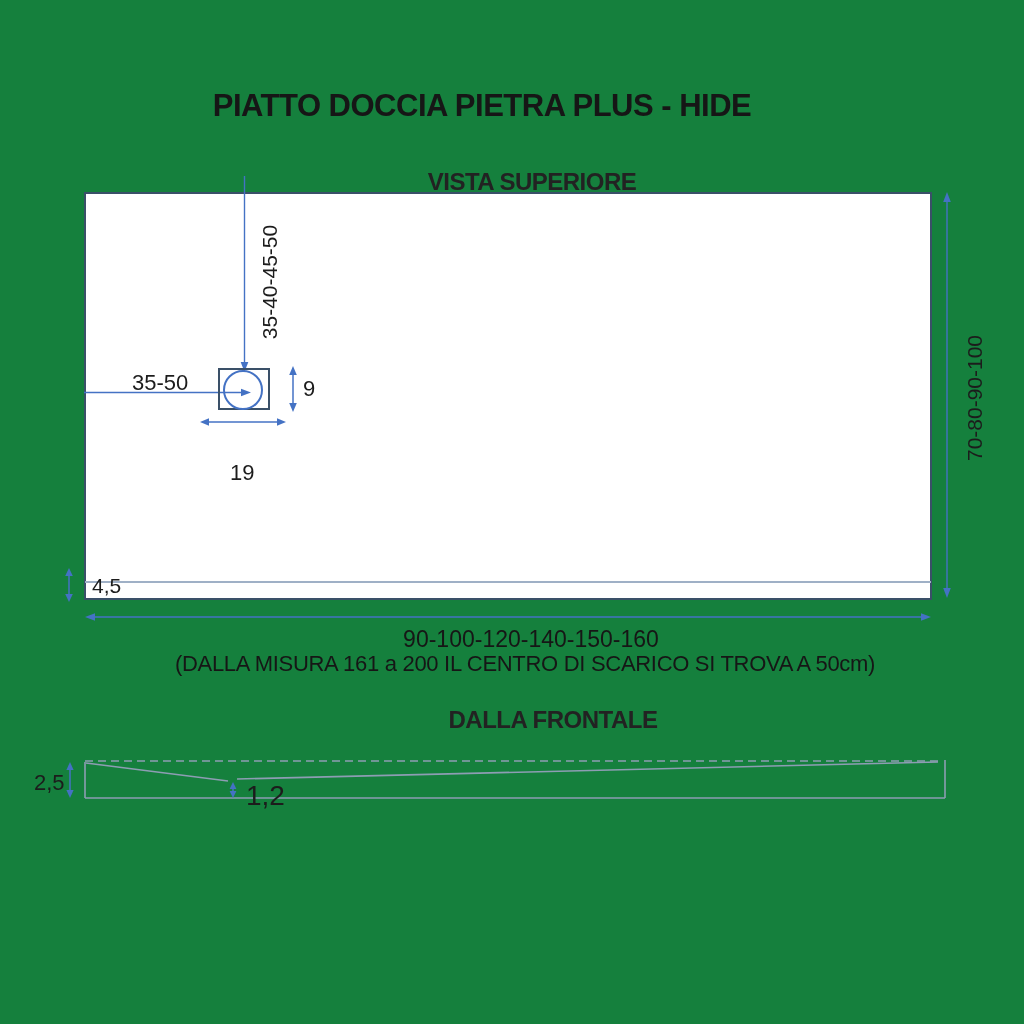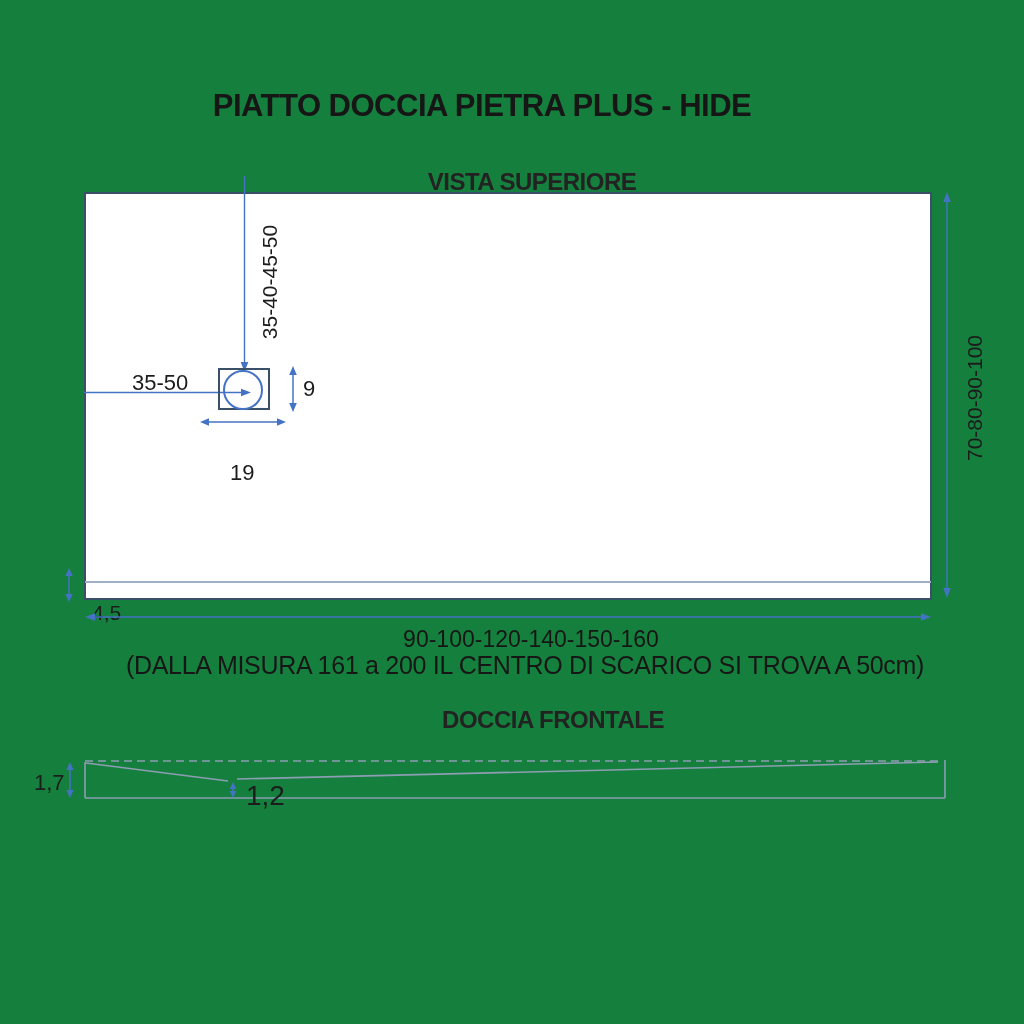--- a/index.html
+++ b/index.html
@@ -30,35 +30,35 @@
     border:2px solid #3a5068;box-sizing:border-box;background:transparent;
   }
   .drain-circle{
     left:223px;top:370px;width:40px;height:40px;border-radius:50%;
     border:2px solid #4472C4;box-sizing:border-box;
   }
   .dim-label{font-size:22px;color:#1c1c1c;white-space:nowrap;}
   .dim-label-sm{font-size:21px;color:#1c1c1c;white-space:nowrap;}
   .rot{transform:rotate(-90deg);transform-origin:center center;text-align:center;}
   .num-row{top:626px;left:0;width:1022px;text-align:center;font-size:23px;color:#161616;padding-left:20px;}
-  .note-row{top:651px;left:26px;width:998px;text-align:center;font-size:25px;letter-spacing:-0.3px;color:#161616;}
+  .note-row{top:651px;left:26px;width:998px;text-align:center;font-size:22px;letter-spacing:-0.3px;color:#161616;}
   svg{display:block;}
 </style>
 </head>
 <body>
 
 <div id="canvas">
 
   <div class="abs title">PIATTO DOCCIA PIETRA PLUS - HIDE</div>
   <div class="abs subtitle">VISTA SUPERIORE</div>
 
   <div class="abs rect-main"></div>
   <div class="abs inner-line"></div>
 
-  <div class="abs dim-label-sm" style="left:92px;top:574px;margin-top:27px;">4,5</div>
+  <div class="abs dim-label-sm" style="left:92px;top:574px;">4,5</div>
   <svg class="abs" style="left:62px;top:568px;" width="14" height="34">
     <line x1="7" y1="6" x2="7" y2="28" stroke="#4472C4" stroke-width="1.5"></line>
     <polygon points="7,0 3.2,8 10.8,8" fill="#4472C4"></polygon>
     <polygon points="7,34 3.2,26 10.8,26" fill="#4472C4"></polygon>
   </svg>
 
   <svg class="abs" style="left:238px;top:176px;" width="13" height="196">
     <line x1="6.5" y1="0" x2="6.5" y2="187" stroke="#4472C4" stroke-width="1.4"></line>
     <polygon points="6.5,196 2.7,186 10.3,186" fill="#4472C4"></polygon>
   </svg>
@@ -95,21 +95,21 @@
   <div class="abs dim-label-sm rot" style="left:900px;top:386px;width:150px;">70-80-90-100</div>
 
   <svg class="abs" style="left:85px;top:610px;" width="846" height="14">
     <line x1="9" y1="7" x2="837" y2="7" stroke="#4472C4" stroke-width="1.4"></line>
     <polygon points="0,7 10,3.2 10,10.8" fill="#4472C4"></polygon>
     <polygon points="846,7 836,3.2 836,10.8" fill="#4472C4"></polygon>
   </svg>
   <div class="abs num-row">90-100-120-140-150-160</div>
   <div class="abs note-row">(DALLA MISURA 161 a 200 IL CENTRO DI SCARICO SI TROVA A 50cm)</div>
 
-  <div class="abs front-title">DOCCIA FRONTALE</div>
+  <div class="abs front-title">DALLA FRONTALE</div>
 
   <svg class="abs" style="left:30px;top:740px;" width="960" height="80">
 
     <line x1="55" y1="21" x2="910" y2="21" stroke="#8d9db3" stroke-width="1.6" stroke-dasharray="8,5"></line>
 
     <line x1="55" y1="22" x2="55" y2="58" stroke="#8d9db3" stroke-width="1.6"></line>
 
     <line x1="55" y1="58" x2="915" y2="58" stroke="#8d9db3" stroke-width="1.6"></line>
 
     <line x1="915" y1="20" x2="915" y2="58" stroke="#8d9db3" stroke-width="1.6"></line>
@@ -119,16 +119,16 @@
     <line x1="207" y1="39" x2="908" y2="22" stroke="#8d9db3" stroke-width="1.6"></line>
 
     <line x1="40" y1="26" x2="40" y2="54" stroke="#4472C4" stroke-width="1.5"></line>
     <polygon points="40,22 36.4,30 43.6,30" fill="#4472C4"></polygon>
     <polygon points="40,58 36.4,50 43.6,50" fill="#4472C4"></polygon>
 
     <line x1="203" y1="46" x2="203" y2="53" stroke="#4472C4" stroke-width="1.5"></line>
     <polygon points="203,42 199.6,49 206.4,49" fill="#4472C4"></polygon>
     <polygon points="203,58 199.6,51 206.4,51" fill="#4472C4"></polygon>
   </svg>
-  <div class="abs dim-label" style="left:34px;top:770px;">1,7</div>
+  <div class="abs dim-label" style="left:34px;top:770px;">2,5</div>
   <div class="abs dim-label" style="left:246px;top:780px;font-size:28px;">1,2</div>
 
 </div>
 
 </body></html>

